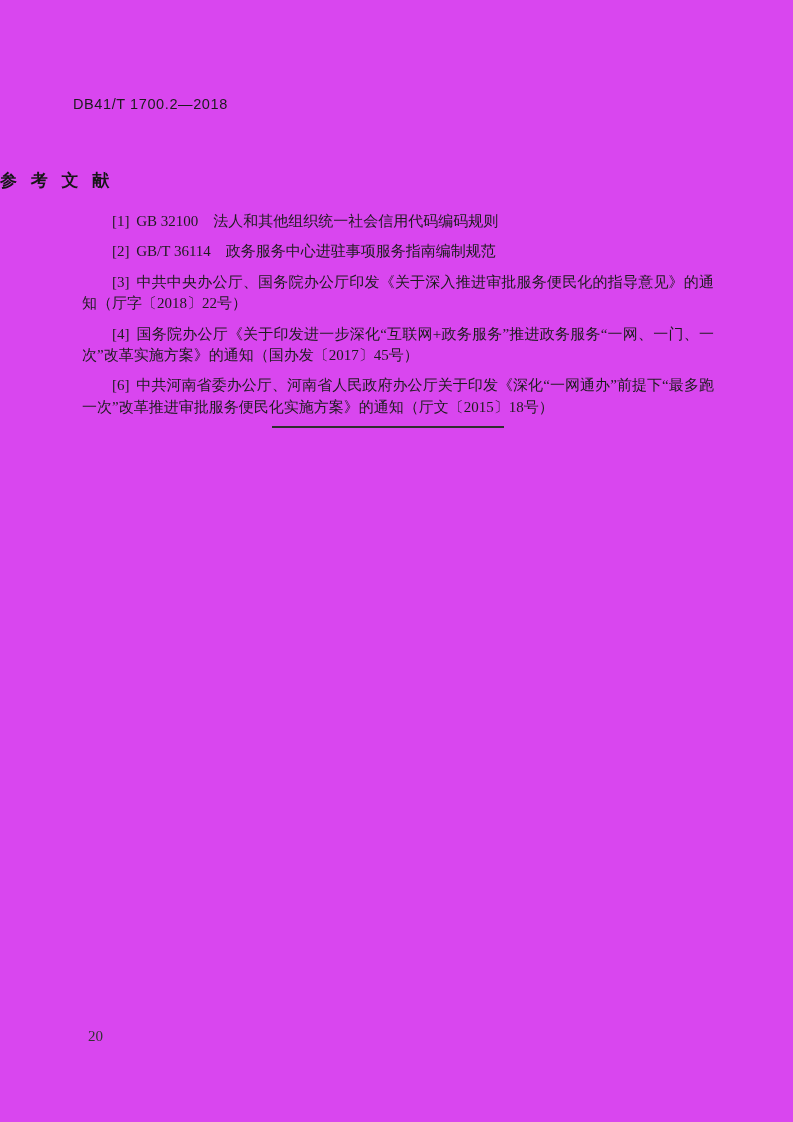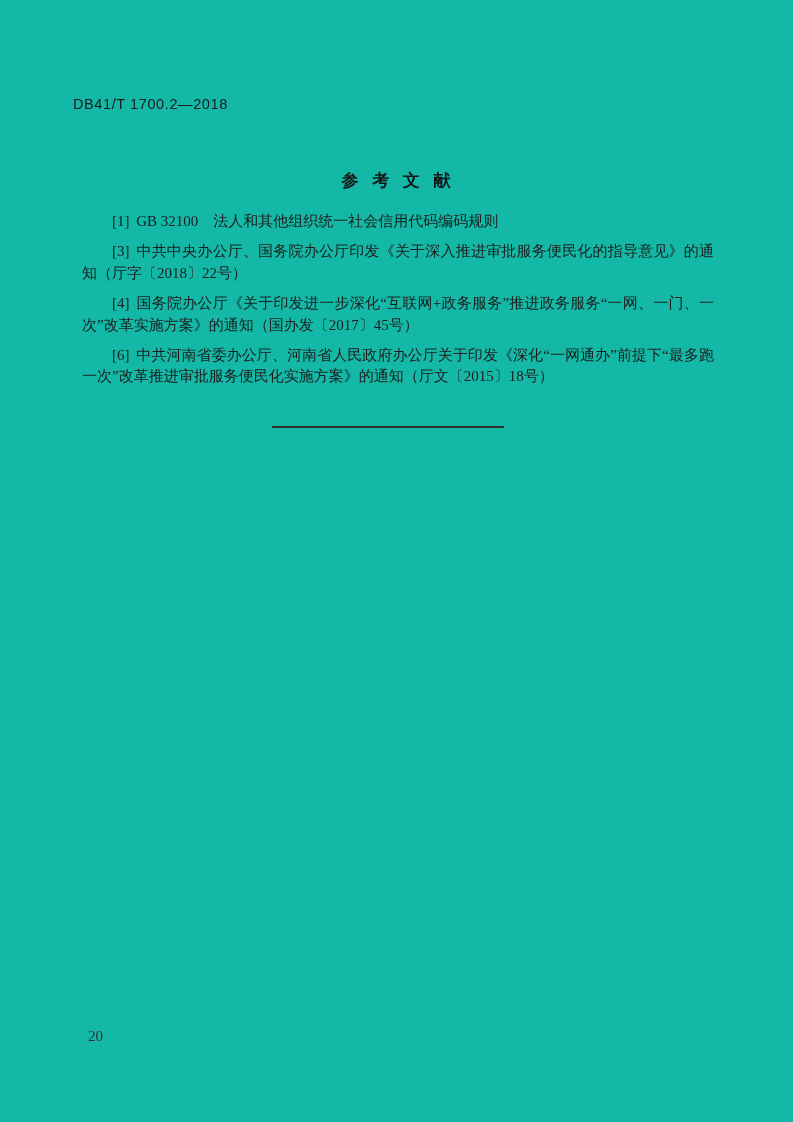--- a/index.html
+++ b/index.html
@@ -9,39 +9,39 @@
     height: 1122px;
     background: #ffffff;
     position: relative;
     font-family: "Liberation Serif", "DejaVu Serif", serif;
     color: #1d1d1d;
     overflow: hidden;
   }
   .page {
     position: absolute;
     inset: 0;
-    background: #14b8a6;
+    background: #d946ef;
   }
   .doc-header {
     position: absolute;
     left: 73px;
     top: 96px;
     font-family: "Liberation Sans", "DejaVu Sans", sans-serif;
     font-size: 14.5px;
     letter-spacing: 0.6px;
     color: #1c1c1c;
     white-space: nowrap;
   }
   .doc-title {
     position: absolute;
     left: 0;
     right: 0;
     top: 169px;
     margin: 0;
-    text-align: center;
+    text-align: left;
     font-family: "Liberation Sans", "DejaVu Sans", sans-serif;
     font-size: 17px;
     font-weight: 600;
     color: #161616;
     word-spacing: 7px;
     letter-spacing: 1px;
   }
   .refs {
     position: absolute;
     left: 73px;
@@ -81,20 +81,21 @@
 <body>
 
 <div class="page">
 
   <div class="doc-header">DB41/T 1700.2—2018</div>
 
   <h1 class="doc-title">参 考 文 献</h1>
 
   <div class="refs">
     <p class="ref"><span class="ref-label">[1]</span><span class="ref-text">GB 32100　法人和其他组织统一社会信用代码编码规则</span></p>
+    <p class="ref"><span class="ref-label">[2]</span><span class="ref-text">GB/T 36114　政务服务中心进驻事项服务指南编制规范</span></p>
     <p class="ref"><span class="ref-label">[3]</span><span class="ref-text">中共中央办公厅、国务院办公厅印发《关于深入推进审批服务便民化的指导意见》的通知（厅字〔2018〕22号）</span></p>
     <p class="ref"><span class="ref-label">[4]</span><span class="ref-text">国务院办公厅《关于印发进一步深化“互联网+政务服务”推进政务服务“一网、一门、一次”改革实施方案》的通知（国办发〔2017〕45号）</span></p>
     <p class="ref"><span class="ref-label">[6]</span><span class="ref-text">中共河南省委办公厅、河南省人民政府办公厅关于印发《深化“一网通办”前提下“最多跑一次”改革推进审批服务便民化实施方案》的通知（厅文〔2015〕18号）</span></p>
   </div>
 
   <div class="end-rule"></div>
 
   <div class="page-number">20</div>
 
 </div>

